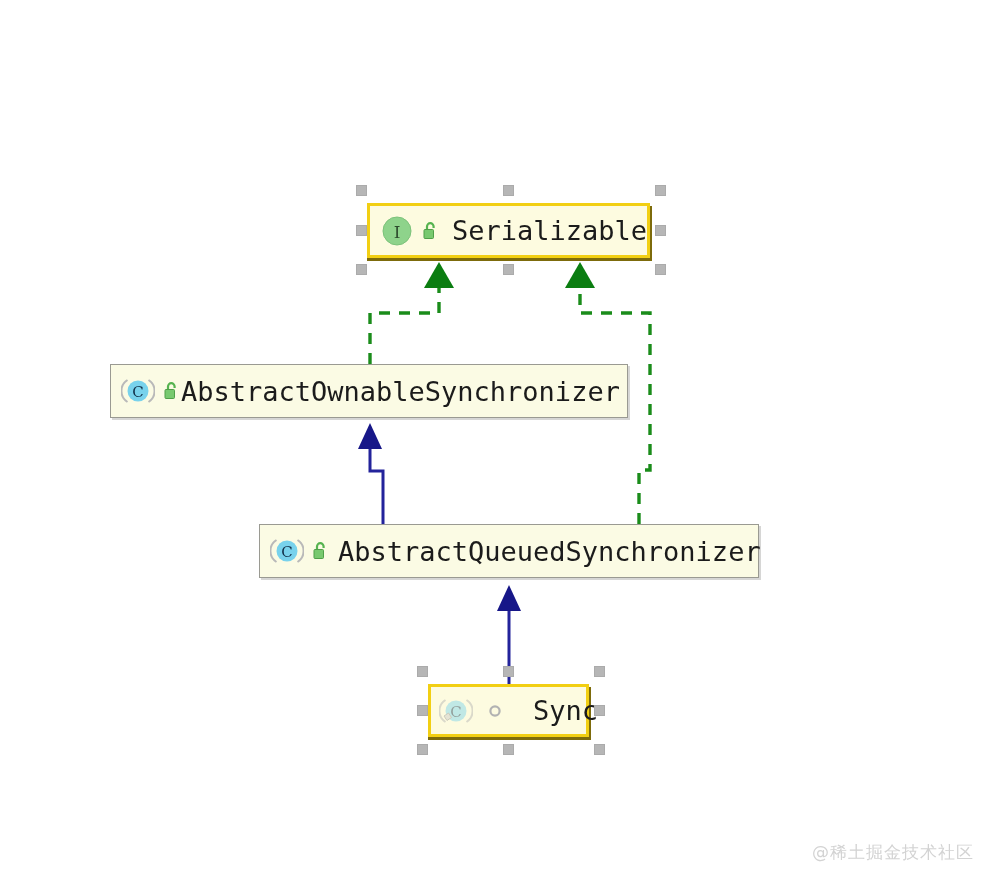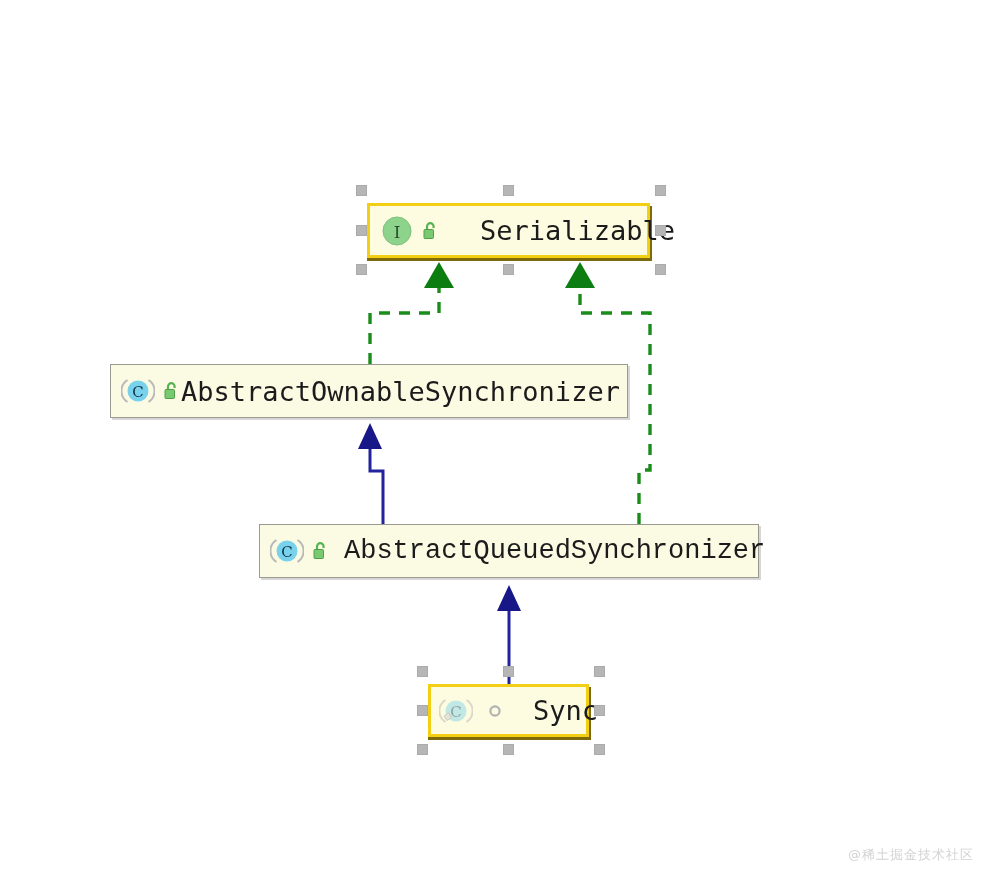--- a/index.html
+++ b/index.html
@@ -84,21 +84,21 @@
     box-sizing: border-box;
   }
 
   
   .watermark {
     position: absolute;
     right: 14px;
     bottom: 14px;
     color: #d3d3d3;
     font-family: "DejaVu Sans", "Liberation Sans", sans-serif;
-    font-size: 13px;
+    font-size: 17px;
     letter-spacing: 1px;
     user-select: none;
   }
 </style>
 </head>
 <body>
 
 <div id="canvas">
 
   <svg id="edge-layer" width="988" height="878" viewBox="0 0 988 878">
@@ -132,21 +132,21 @@
           <text x="17" y="24" text-anchor="middle" font-family="DejaVu Serif, Liberation Serif, serif" font-size="17" fill="#2e4c2e">I</text>
         </svg>
       </span>
       <span class="vis-icon" style="margin-left:6px;">
         <svg width="20" height="22" viewBox="0 0 20 22">
           <path d="M 7 10 L 7 6.5 A 3.3 3.3 0 0 1 13.6 6.5 L 13.6 8" fill="none" stroke="#55b34f" stroke-width="2.2"></path>
           <rect x="4" y="9.5" width="9.5" height="9" rx="1" fill="#78c96f" stroke="#4f9f49" stroke-width="1"></rect>
         </svg>
       </span>
     </span>
-    <span class="node-label" style="margin-left:40px;">Serializable</span>
+    <span class="node-label" style="margin-left:12px;">Serializable</span>
   </div>
 
   <div class="handle" style="left:356px; top:185px;"></div>
   <div class="handle" style="left:503px; top:185px;"></div>
   <div class="handle" style="left:655px; top:185px;"></div>
   <div class="handle" style="left:356px; top:225px;"></div>
   <div class="handle" style="left:655px; top:225px;"></div>
   <div class="handle" style="left:356px; top:264px;"></div>
   <div class="handle" style="left:503px; top:264px;"></div>
   <div class="handle" style="left:655px; top:264px;"></div>
@@ -181,21 +181,21 @@
           <text x="17" y="23" text-anchor="middle" font-family="DejaVu Serif, Liberation Serif, serif" font-size="15" fill="#12314a">C</text>
         </svg>
       </span>
       <span class="vis-icon" style="margin-left:6px;">
         <svg width="20" height="22" viewBox="0 0 20 22">
           <path d="M 7 10 L 7 6.5 A 3.3 3.3 0 0 1 13.6 6.5 L 13.6 8" fill="none" stroke="#55b34f" stroke-width="2.2"></path>
           <rect x="4" y="9.5" width="9.5" height="9" rx="1" fill="#78c96f" stroke="#4f9f49" stroke-width="1"></rect>
         </svg>
       </span>
     </span>
-    <span class="node-label" style="margin-left:14px;font-family:Liberation Mono, monospace;">AbstractQueuedSynchronizer</span>
+    <span class="node-label" style="margin-left:8px;">AbstractQueuedSynchronizer</span>
   </div>
 
   <div class="node selected" style="left:428px; top:684px; width:161px; height:53px; padding-left:8px;">
     <span class="icon-wrap">
       <span class="type-icon faded">
         <svg width="34" height="34" viewBox="0 0 34 34">
           <path d="M 6.5 6 A 13 13 0 0 0 6.5 28" fill="none" stroke="#b0b0b0" stroke-width="2"></path>
           <path d="M 27.5 6 A 13 13 0 0 1 27.5 28" fill="none" stroke="#b0b0b0" stroke-width="2"></path>
           <circle cx="17" cy="17" r="10.5" fill="#78d2ec"></circle>
           <text x="17" y="23" text-anchor="middle" font-family="DejaVu Serif, Liberation Serif, serif" font-size="15" fill="#12314a">C</text>

